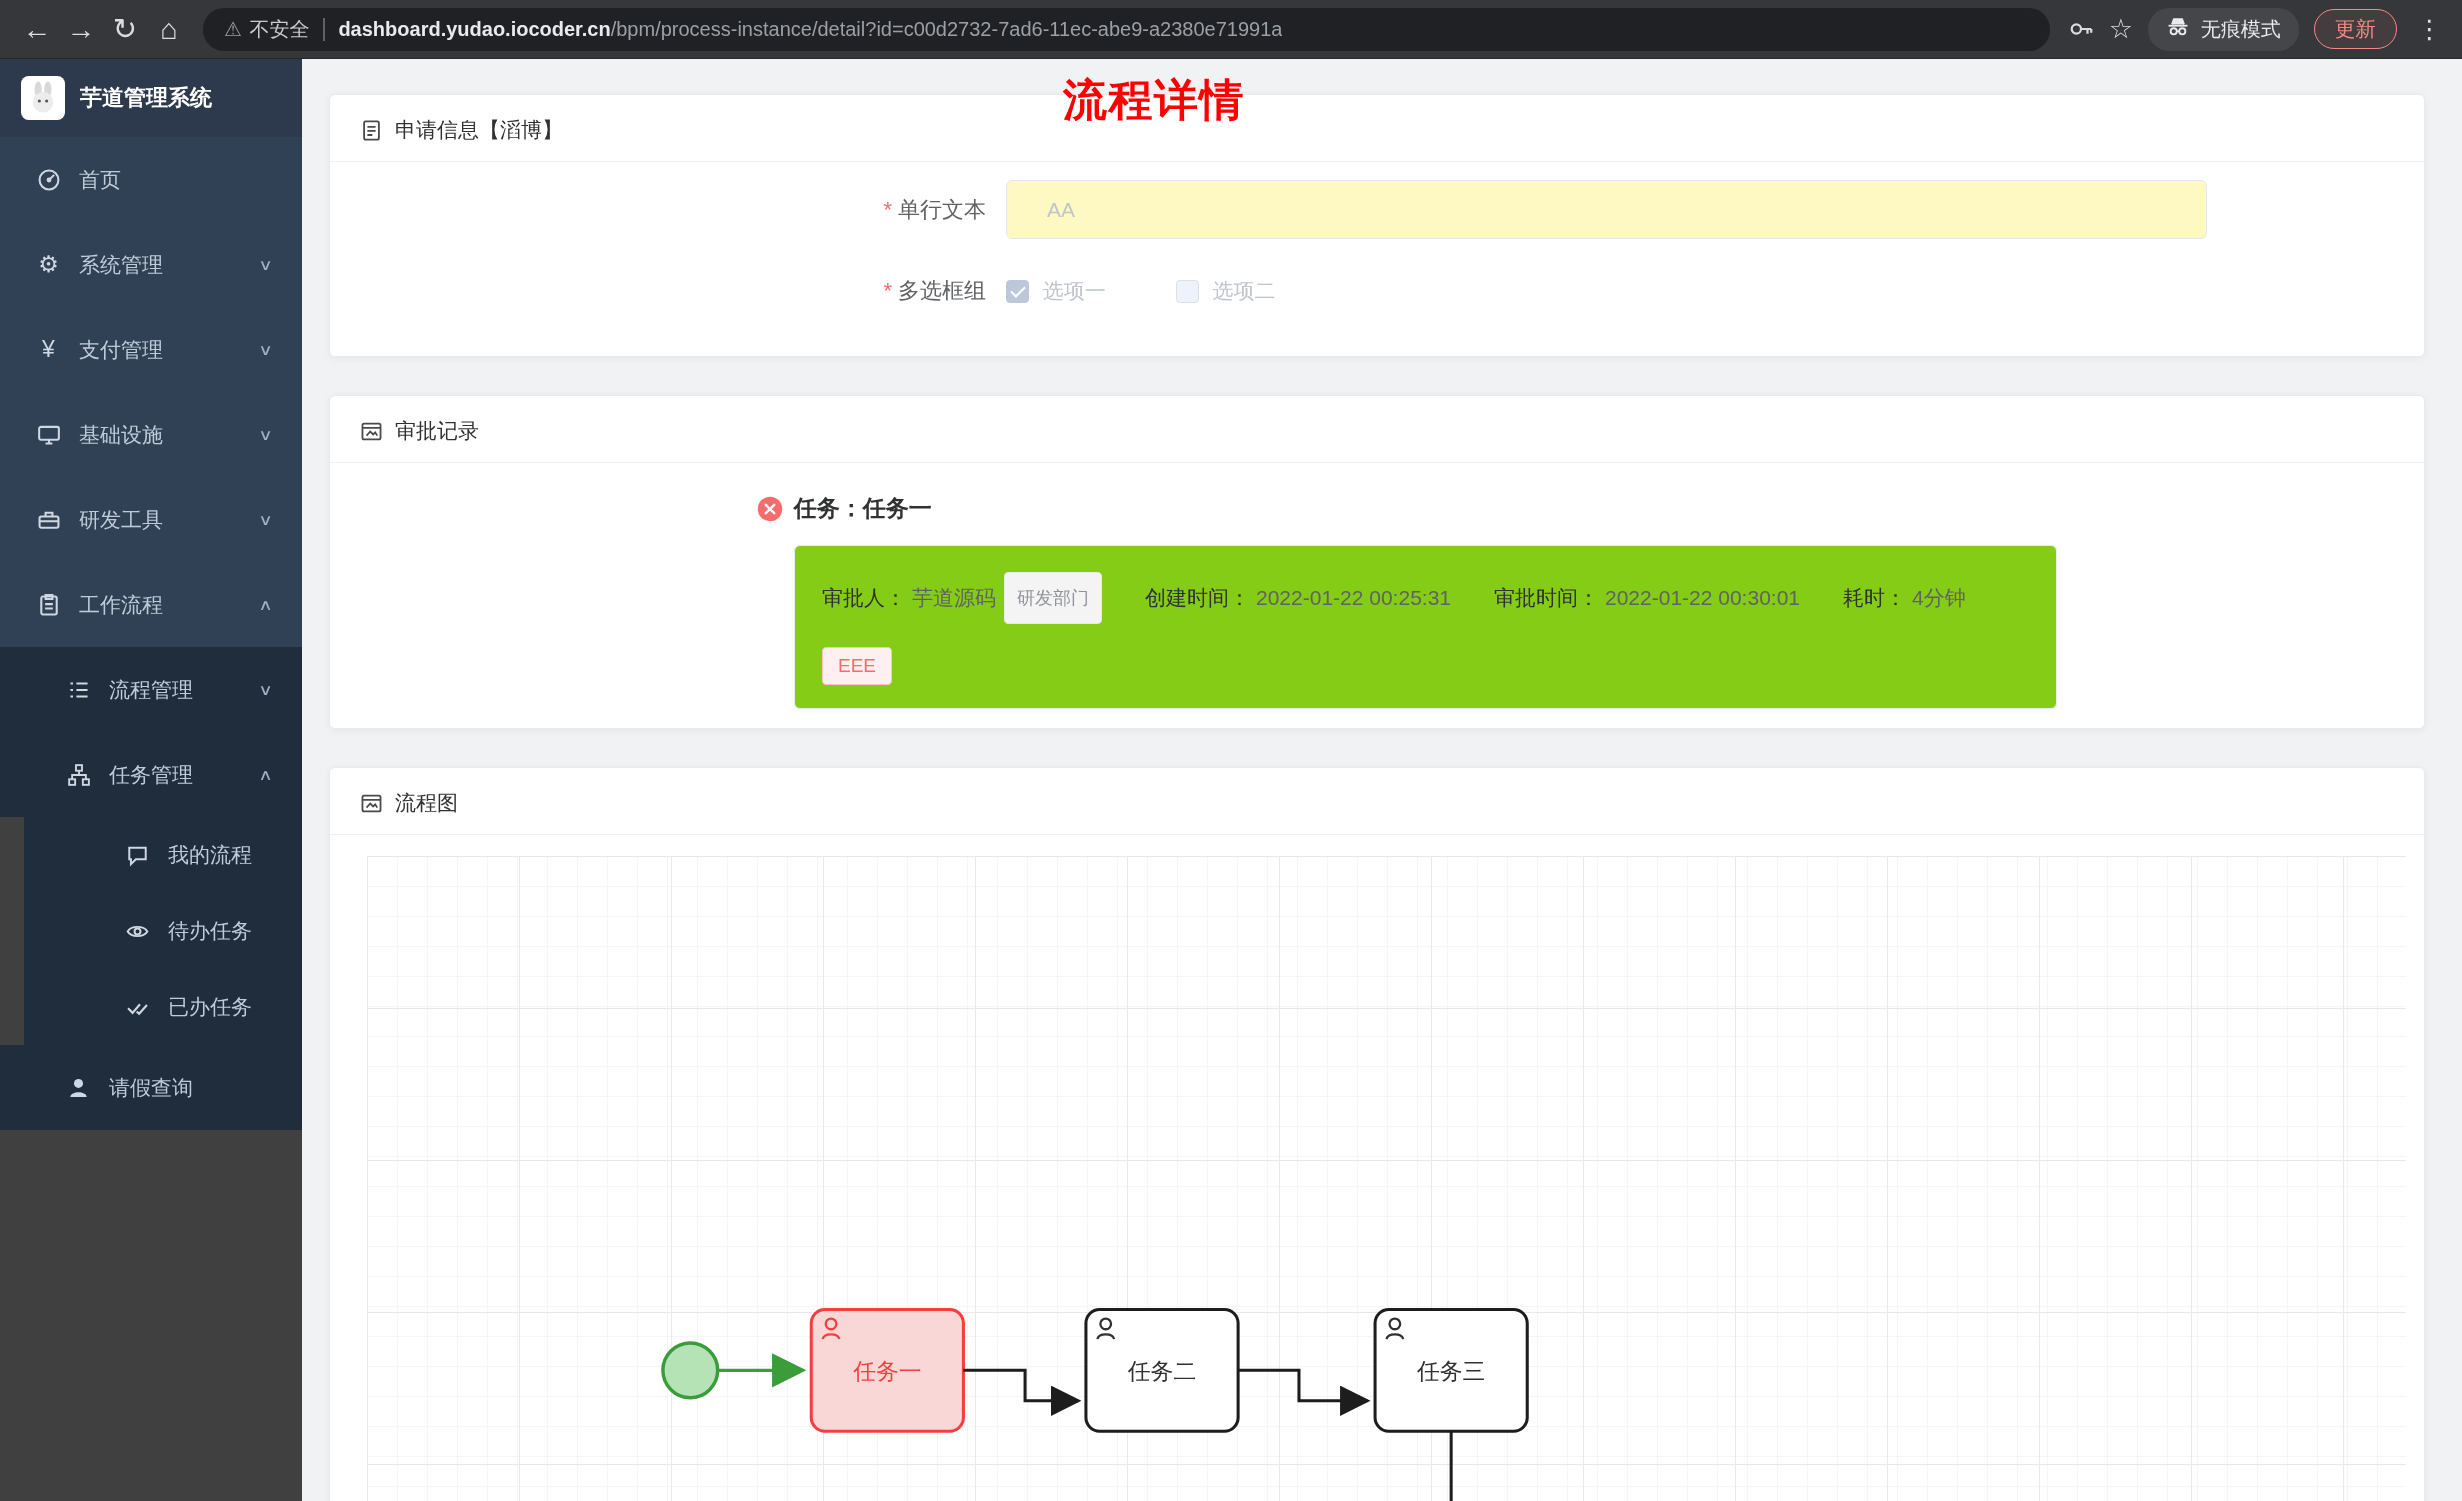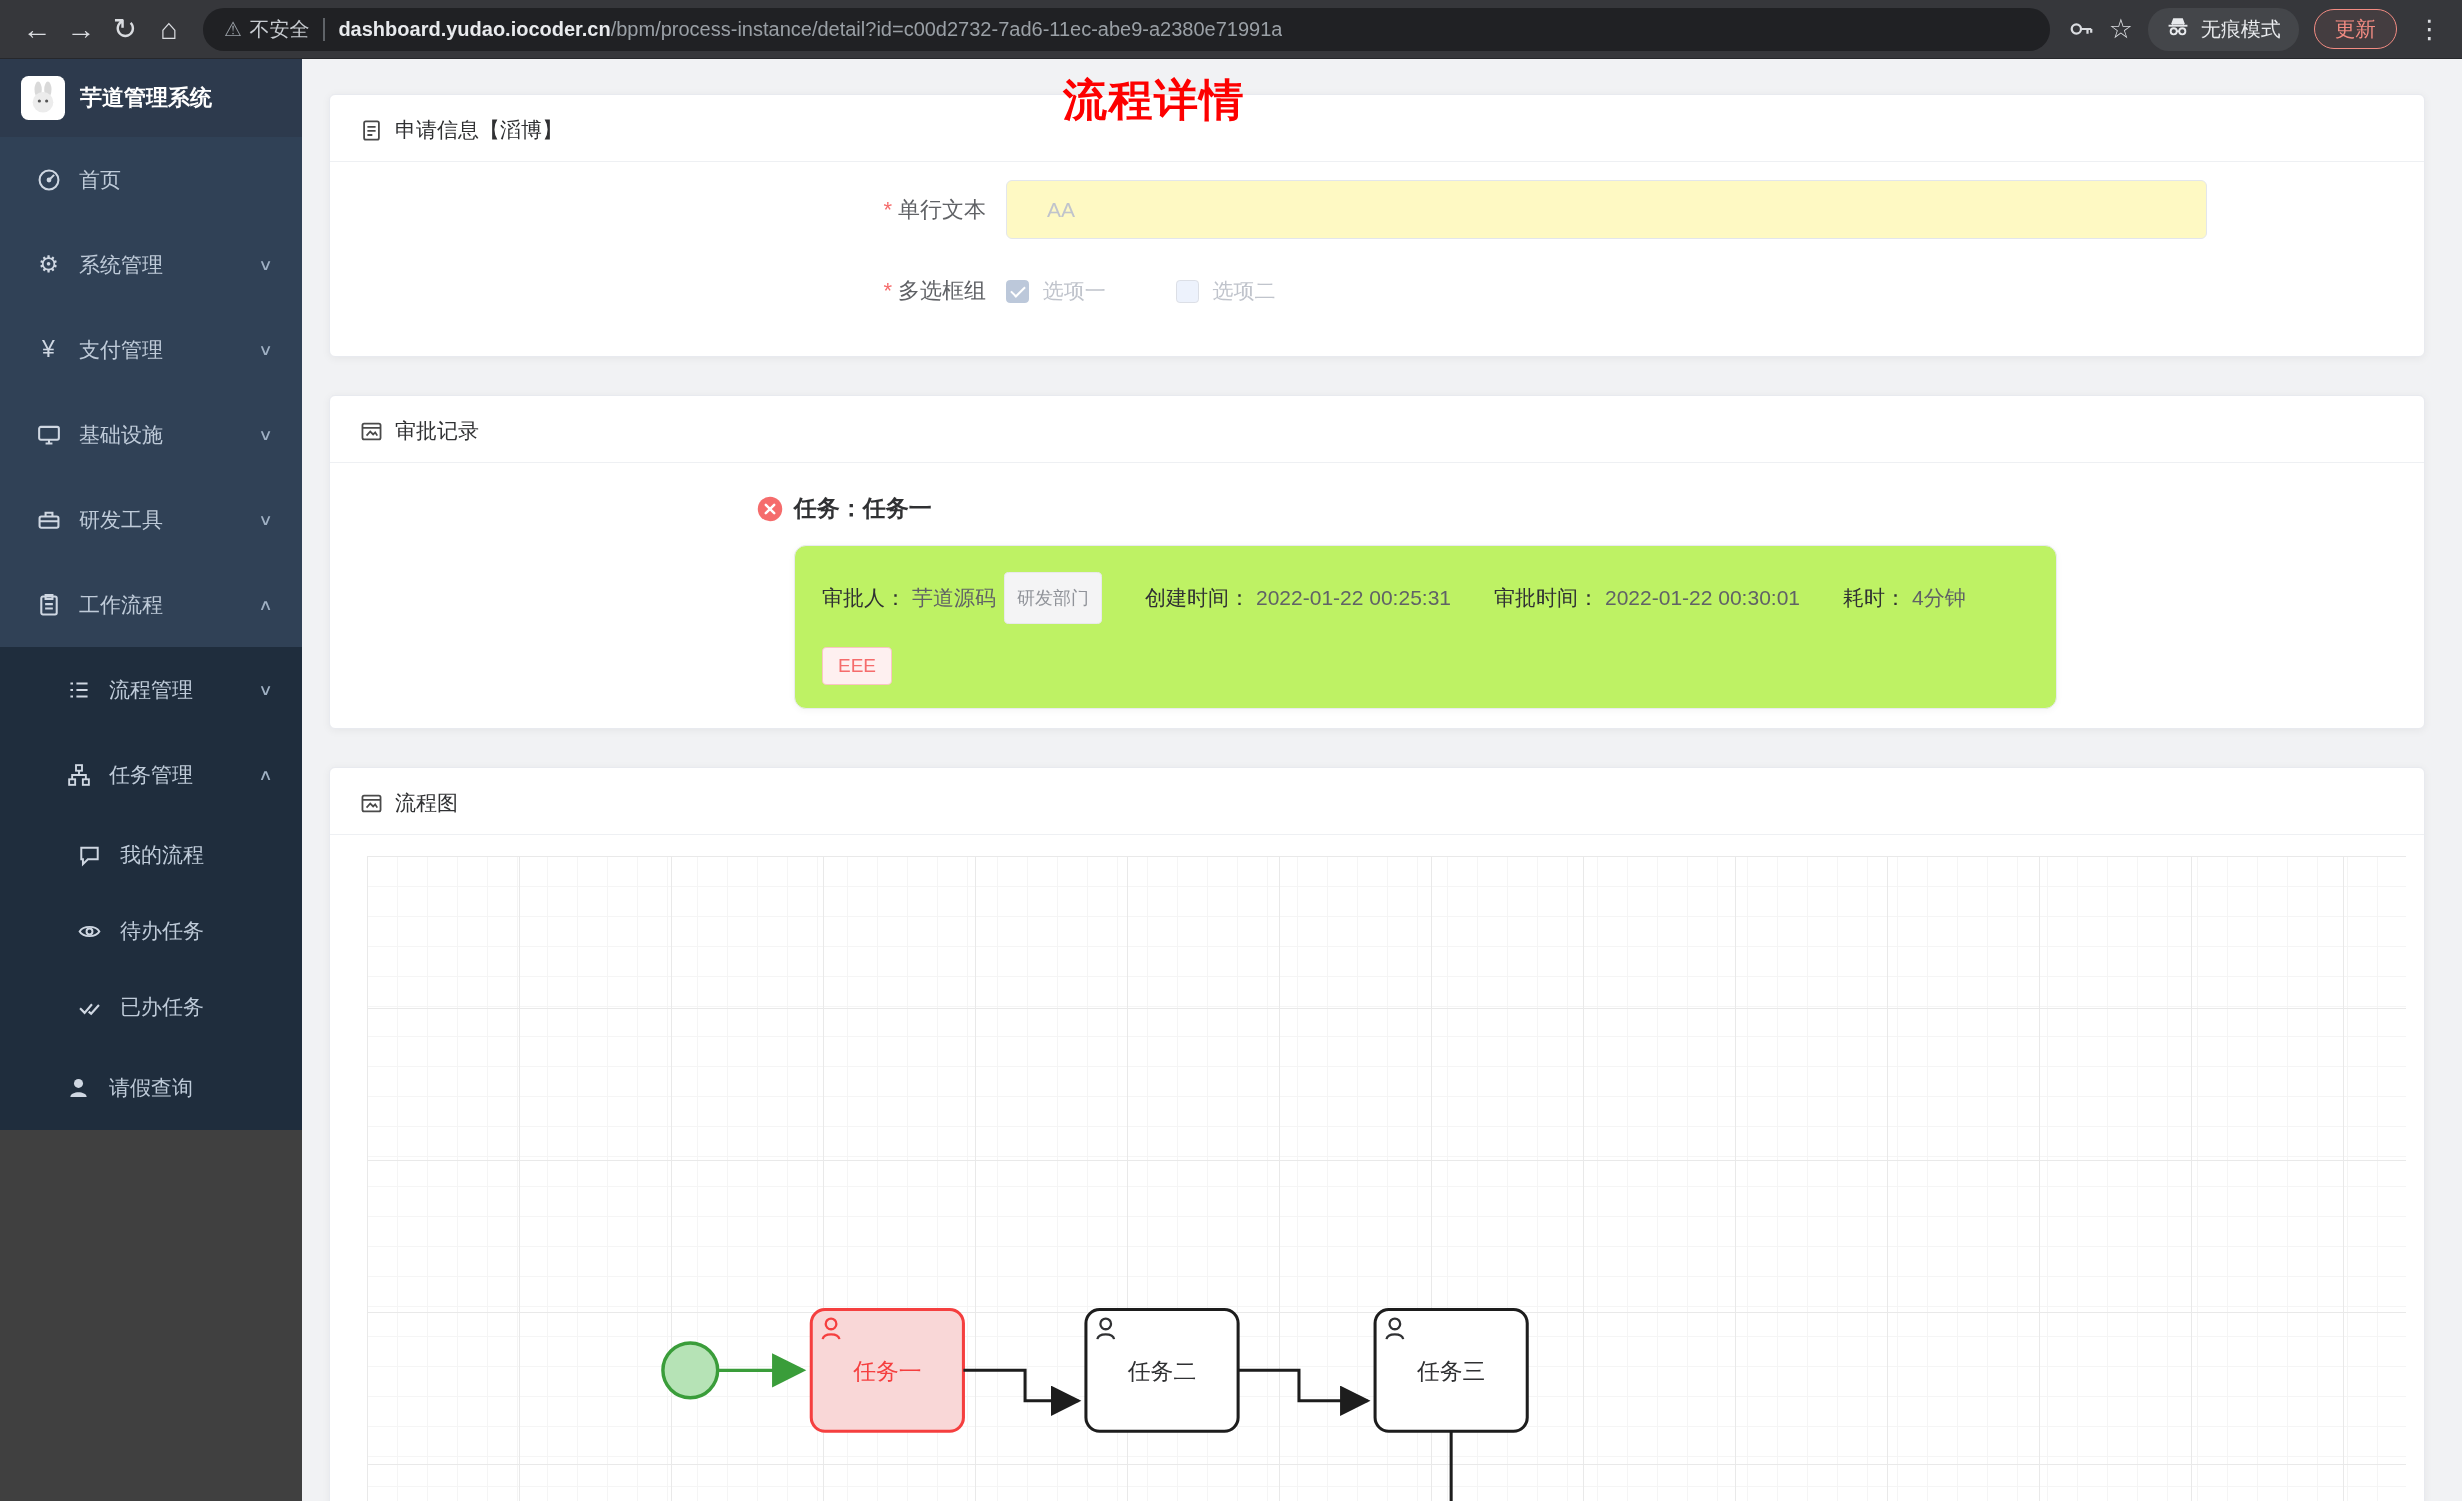--- a/index.html
+++ b/index.html
@@ -32,21 +32,21 @@
   .sidebar { position:fixed; top:59px; left:0; bottom:0; width:302px; background:#404040;
     color:#bfcbd9; overflow:hidden; z-index:50; }
   .logo { height:78px; display:flex; align-items:center; gap:15px; padding-left:21px; background:#2d3a4d; }
   .avatar { width:44px; height:44px; background:#fff; border-radius:7.6px; display:flex;
     align-items:center; justify-content:center; flex:0 0 auto; }
   .logo-title { color:#fff; font-size:22px; font-weight:700; }
   .mi { position:relative; display:flex; align-items:center; height:85px; font-size:21px;
     color:#bfcbd9; cursor:pointer; }
   .lv1 { padding-left:35px; background:#304156; }
   .lv2 { padding-left:65px; background:#1f2d3d;text-align:right; }
-  .lv3 { padding-left:76px; background:#1f2d3d; height:76px; }
+  .lv3 { padding-left:100px; background:#1f2d3d; height:76px;margin-left:24px; }
   .mi .ic { width:27px; height:27px; margin-right:17px; display:flex; align-items:center;
     justify-content:center; font-size:23px; color:#cfd7e2; flex:0 0 auto; }
   .mi .chev { position:absolute; right:29px; font-size:20px; color:#9fb0c3; transform:scaleY(.75); }
 
   
   .main { position:absolute; top:59px; left:302px; right:0; bottom:0; background:#f1f2f4;
     padding:35px 37px 0 27px; overflow:hidden; }
   .page-title { position:absolute; top:12px; left:761px; font-size:44px; font-weight:700;
     color:#fd0000; letter-spacing:1.5px; z-index:5; }
 
@@ -73,22 +73,22 @@
   .cb-box.on { background:#bcc8da; border-color:#bcc8da; }
   .cb-box.on::after { content:""; position:absolute; left:6.9px; top:2.3px; width:6px; height:12px;
     border:solid #fff; border-width:0 2.3px 2.3px 0; transform:rotate(45deg); }
   .cb-lbl { font-size:21px; color:#c0c4cc; }
 
   
   .card-approve { height:334px; }
   .timeline { padding:30px 0 0 427px; }
   .task-row { display:flex; align-items:center; gap:10.7px; font-size:23px; font-weight:700; color:#303133; }
   .err-ic { width:26px; height:26px; display:flex; flex:0 0 auto; }
-  .detail-card { margin:21px 0 0 37px; width:1263px; background:#bef264; border:0.8px solid #e9ebf0;
-    border-radius:12px; box-shadow:0 1.5px 7.6px rgba(0,0,0,.04); padding:26px 27px 23px; }
+  .detail-card { margin:21px 0 0 37px; width:1263px; background:#84cc16; border:0.8px solid #e9ebf0;
+    border-radius:6px; box-shadow:0 1.5px 7.6px rgba(0,0,0,.04); padding:26px 27px 23px; }
   .d-row { display:flex; align-items:center; font-size:21px; white-space:nowrap; }
   .d-group { display:flex; align-items:center; margin-right:43px; }
   .d-label { color:#303133; }
   .d-val { color:#606266; margin-left:6px; }
   .tag-dept { margin-left:8px; font-size:18px; color:#909399; background:#f4f4f5;
     border:0.8px solid #e9e9eb; border-radius:4.6px; padding:13px 12px;text-align:right; }
   .tag-comment { display:inline-block; margin-top:23px; font-size:19px; color:#f56c6c;
     background:#fef0f0; border:0.8px solid #fbc4c4; border-radius:4.6px; padding:6.9px 15px; }
 
   

